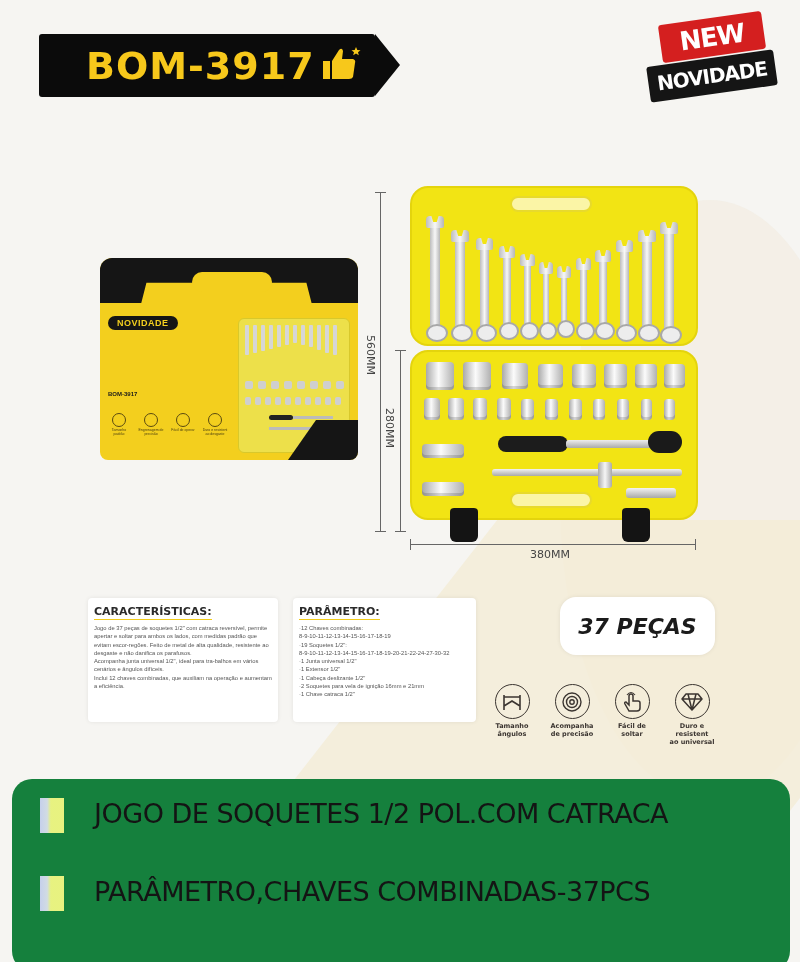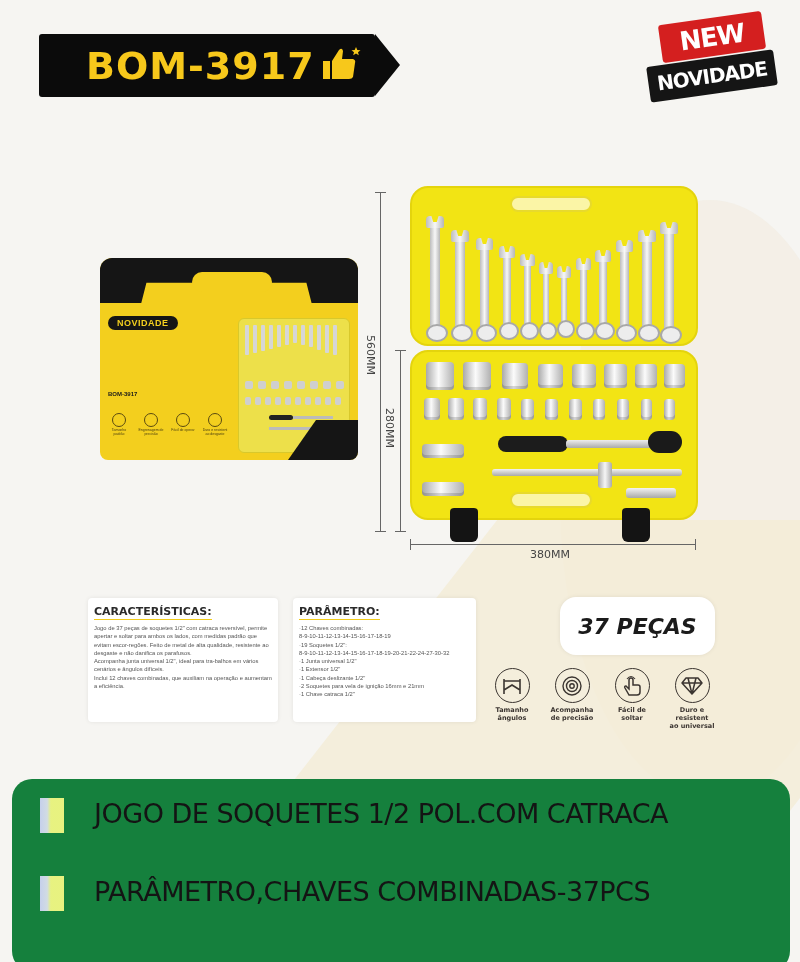--- a/index.html
+++ b/index.html
@@ -125,21 +125,21 @@
   .feat-card { left: 88px; top: 598px; width: 190px; height: 124px; padding: 3px 6px; }
   .param-card { left: 293px; top: 598px; width: 183px; height: 124px; padding: 3px 6px; }
 
   .pieces-box {
     position: absolute; left: 560px; top: 597px; width: 155px; height: 58px;
     background: #fff; border-radius: 16px; box-shadow: 0 0 4px rgba(0,0,0,.08);
     display: flex; align-items: center; justify-content: center;
     font-family: "DejaVu Sans", sans-serif; font-weight: 700; font-style: italic;
     font-size: 22px; color: #1b1b1b;
   }
-  .features { position: absolute; left: 488px; top: 668px; display: flex; gap: 12px; }
+  .features { position: absolute; left: 488px; top: 684px; display: flex; gap: 12px; }
   .feat { width: 48px; text-align: center; }
   .feat .circle {
     width: 35px; height: 35px; border: 1.6px solid #3b3531; border-radius: 50%;
     margin: 0 auto; display: flex; align-items: center; justify-content: center;
   }
   .feat .lbl { font-size: 6.5px; line-height: 8px; color: #3b3531; font-weight: 700; margin-top: 3px; font-family: "DejaVu Sans", sans-serif; }
 
   
   .title-panel {
     position: absolute; left: 12px; top: 779px; width: 778px; height: 192px;

